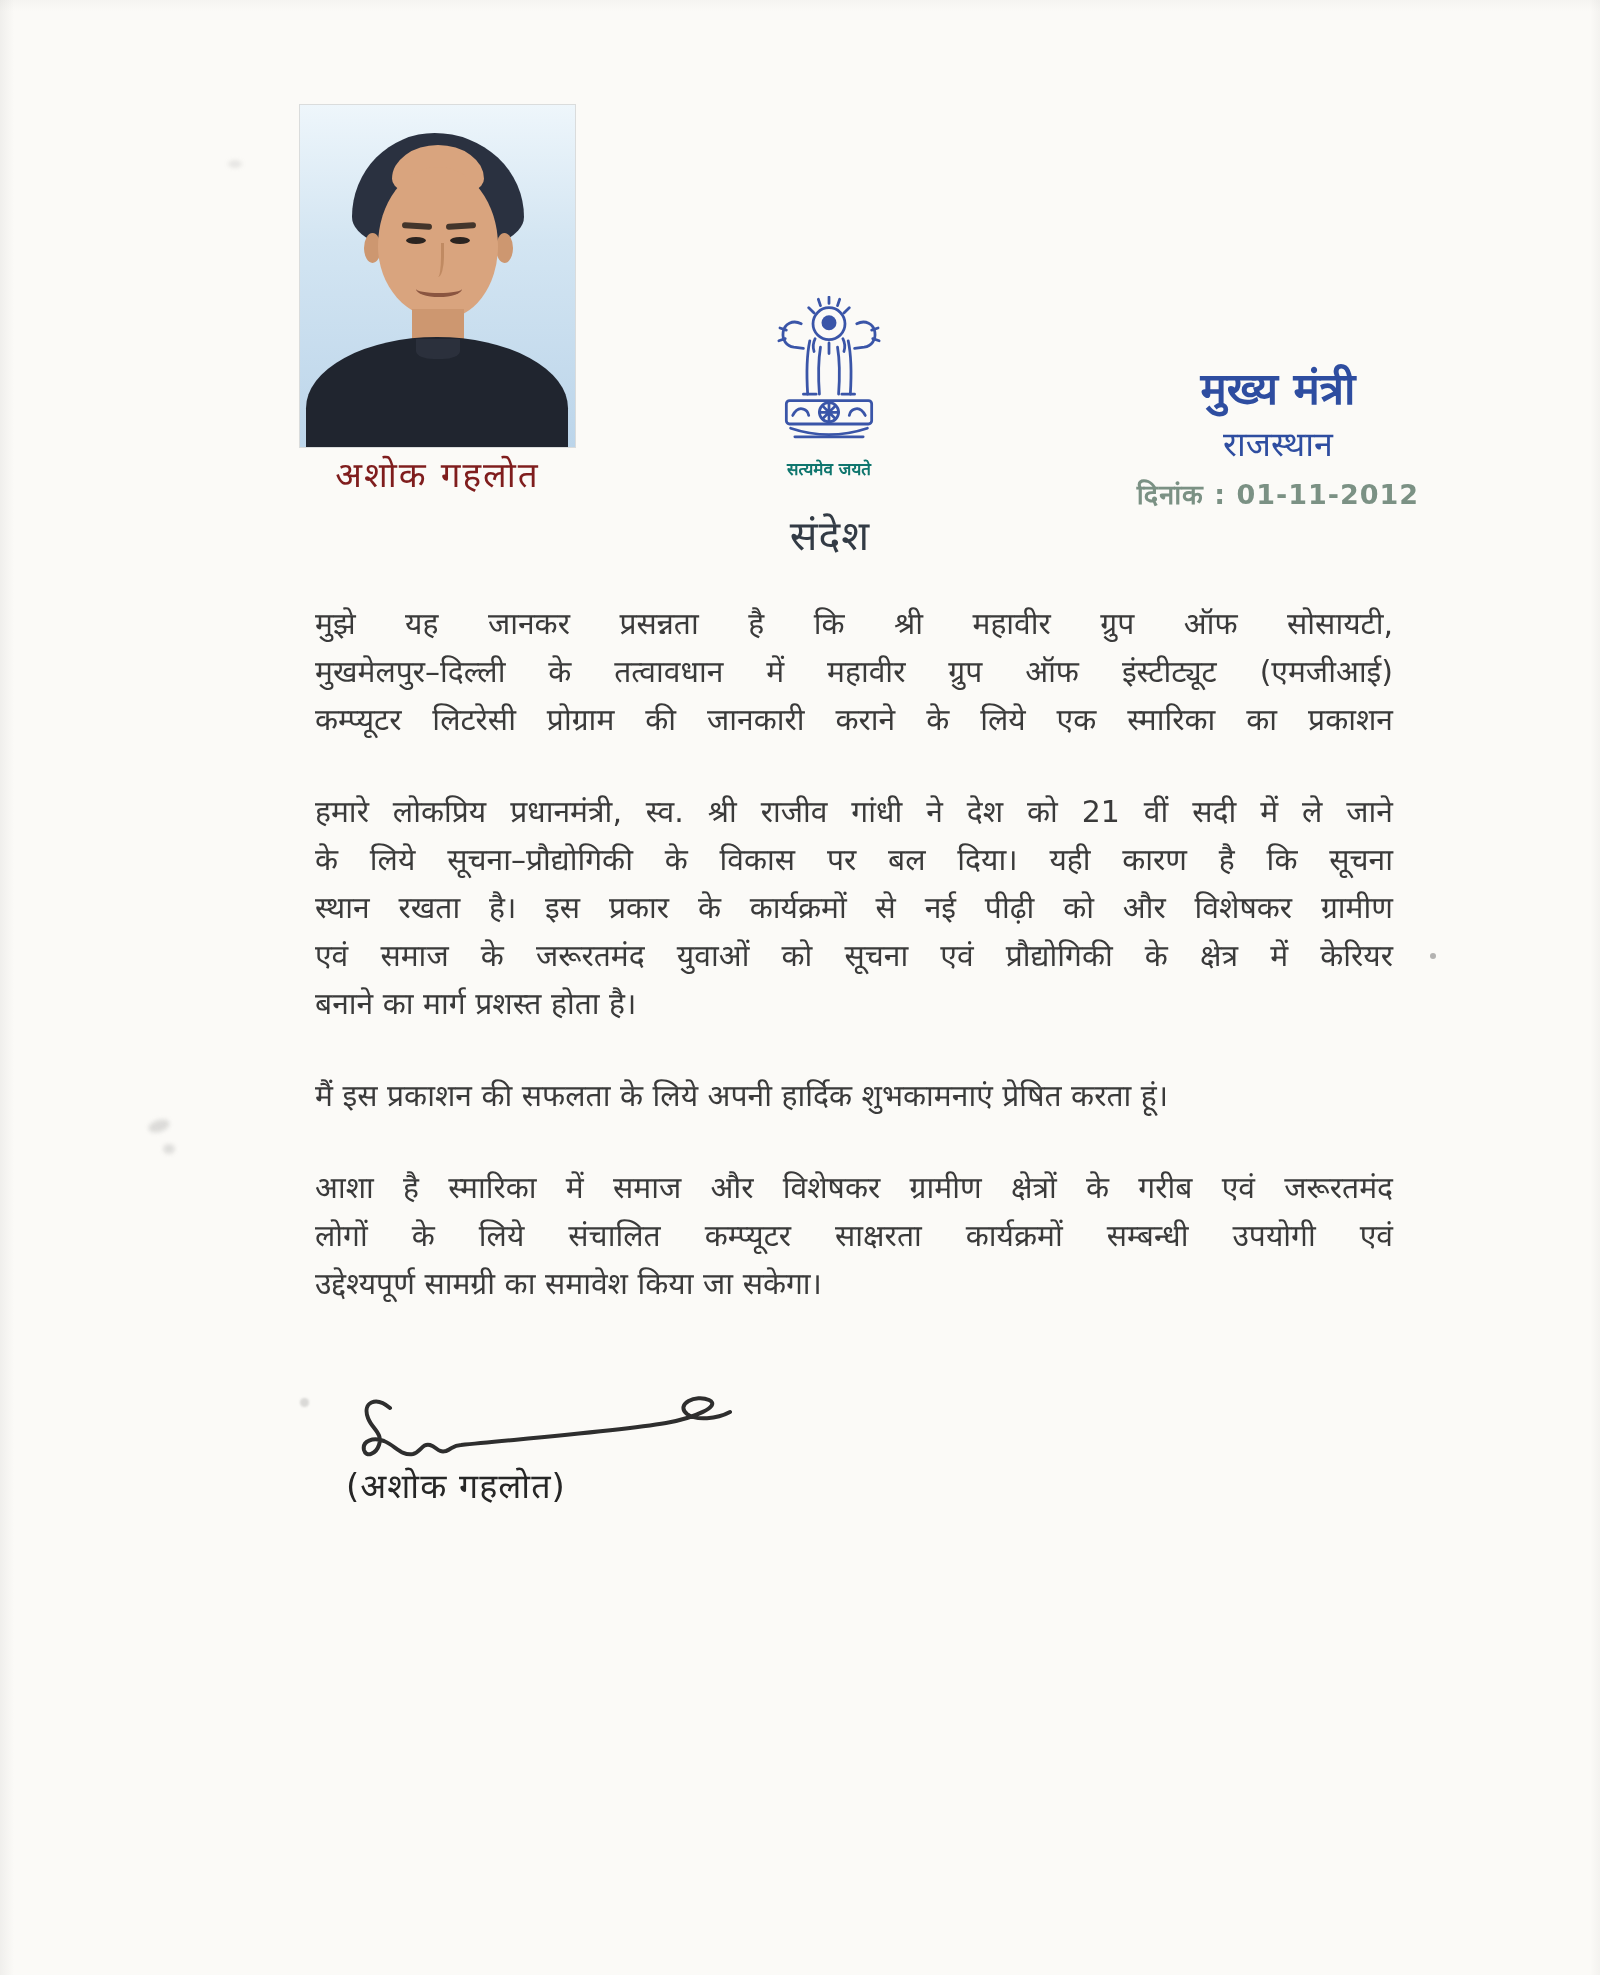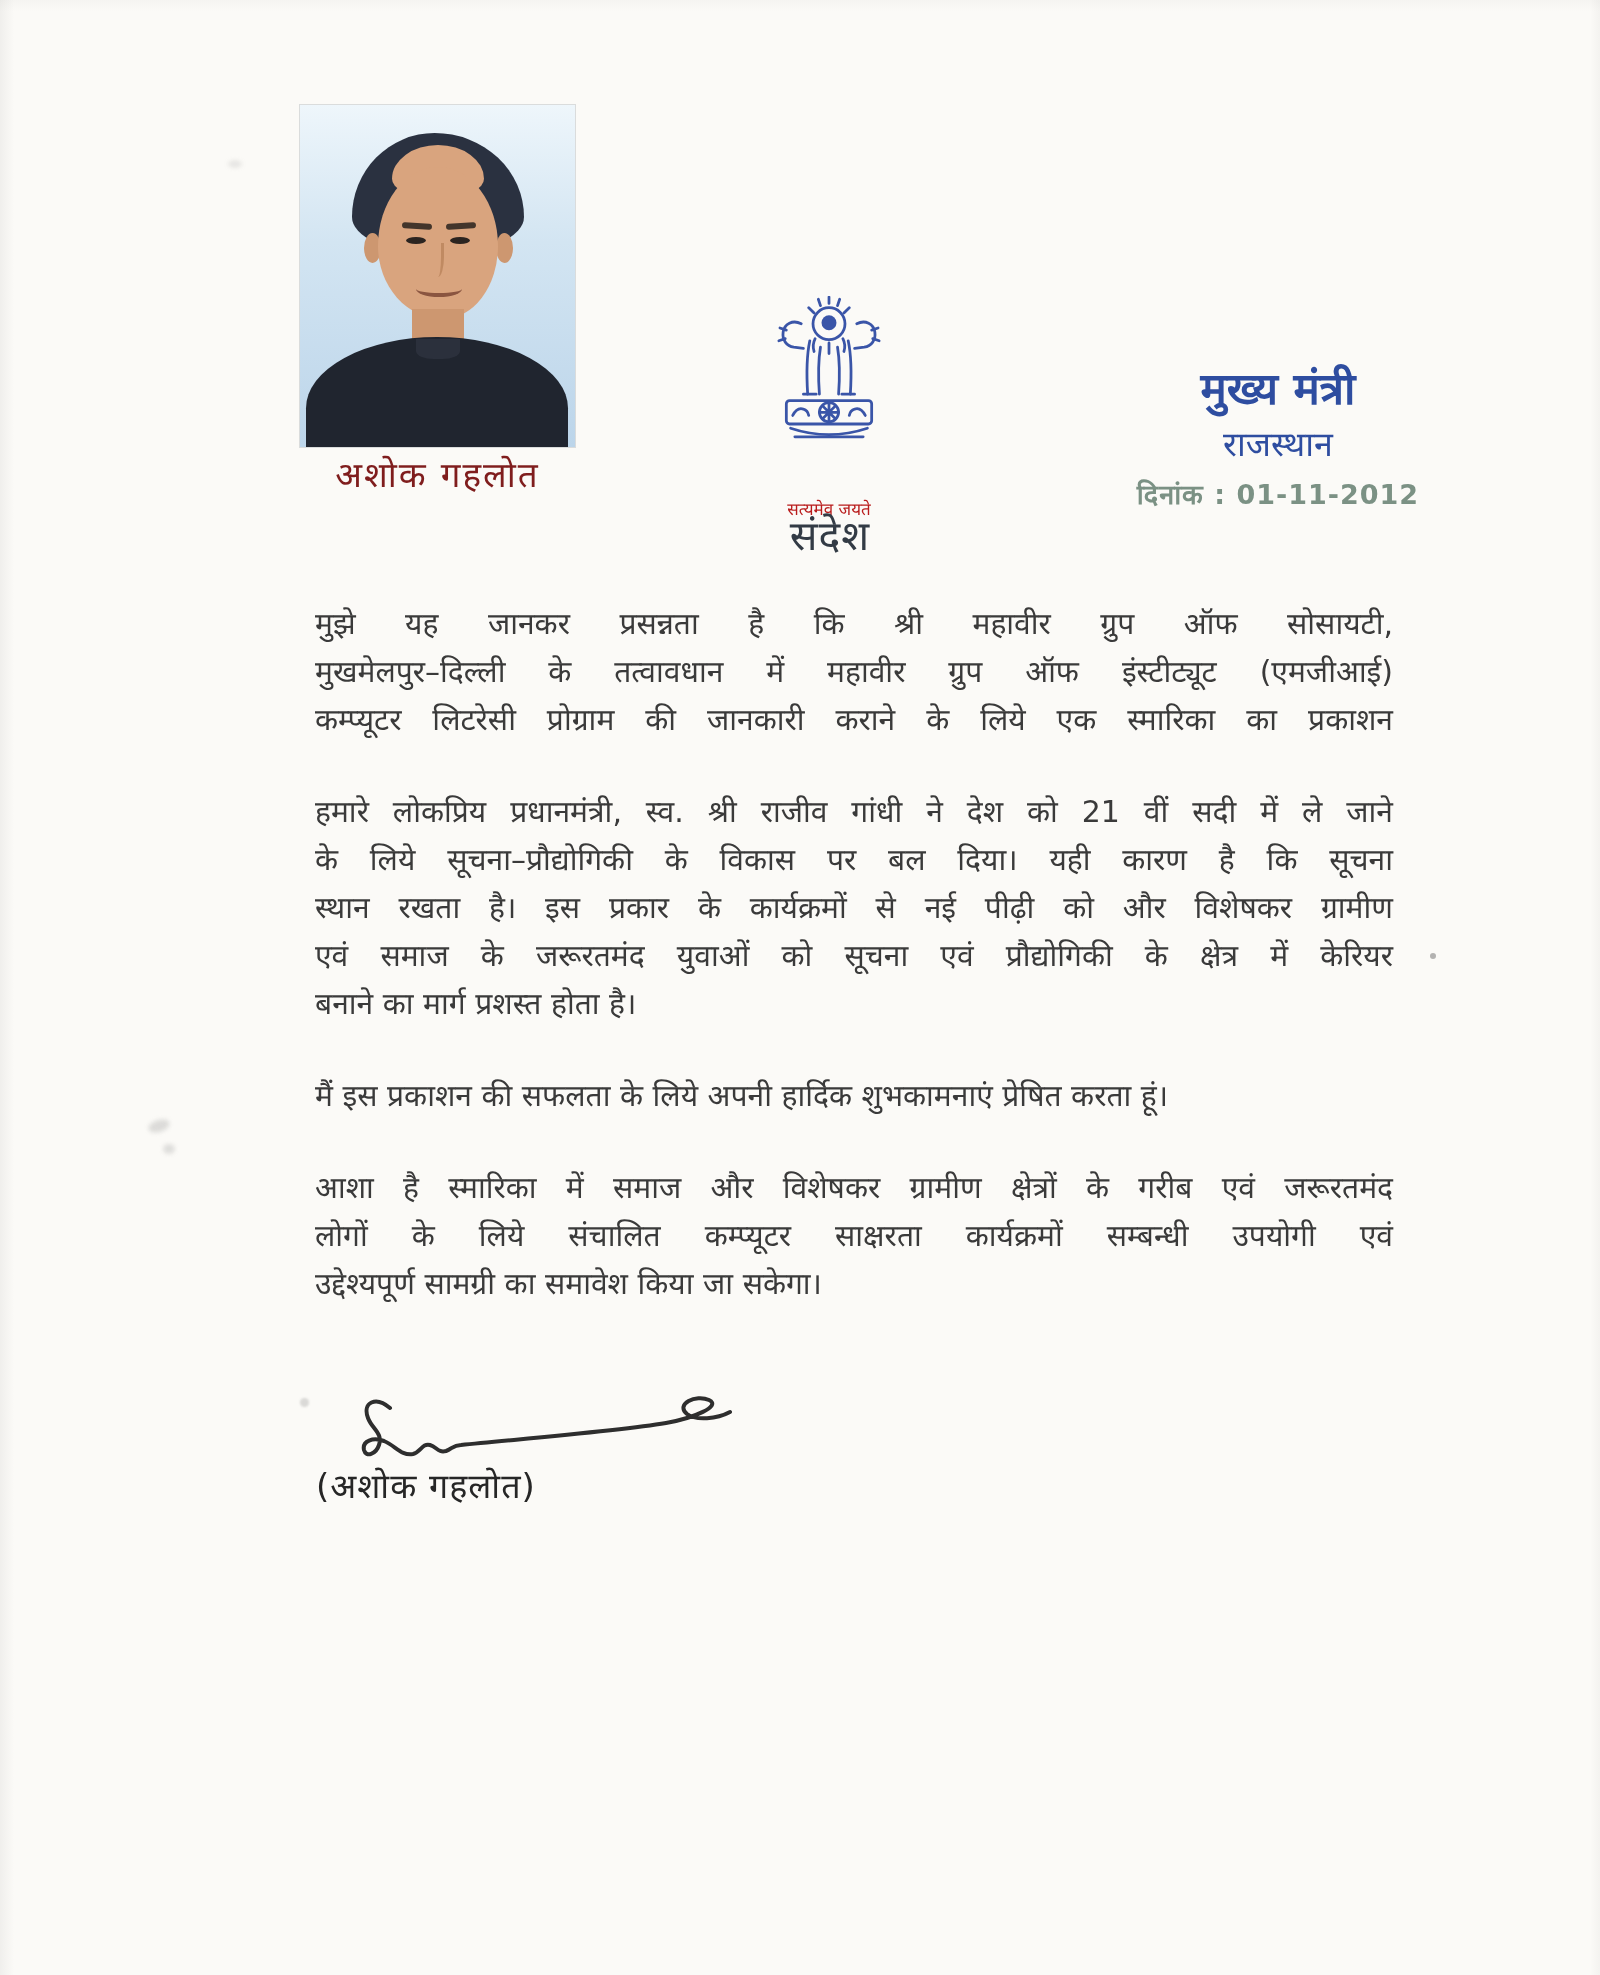--- a/index.html
+++ b/index.html
@@ -76,21 +76,21 @@
   .photo-caption{
     position:absolute;left:300px;top:450px;width:275px;
     text-align:center;font-size:35px;color:#7f1d1d;letter-spacing:2px;white-space:nowrap;
   }
 
   
   .emblem{position:absolute;left:762px;top:296px;width:134px;height:160px;}
   .emblem svg{width:100%;height:100%;}
   .emblem-motto{
     position:absolute;left:744px;top:457px;width:170px;
-    text-align:center;font-size:17px;font-weight:normal;color:#b91c1c;white-space:nowrap;margin-top:40px;
+    text-align:center;font-size:17px;font-weight:bold;color:#0f766e;white-space:nowrap;
   }
 
   
   .office-block{position:absolute;left:1128px;top:366px;width:300px;text-align:center;}
   .office-title{font-size:44px;font-weight:bold;color:#2e4da0;line-height:1.05;white-space:nowrap;}
   .office-state{font-size:34px;color:#2e4da0;margin-top:8px;white-space:nowrap;}
   .office-date{font-size:27px;font-weight:600;color:#7b9184;margin-top:9px;letter-spacing:1px;white-space:nowrap;}
 
   
   .doc-title{
@@ -101,21 +101,21 @@
   
   .bodytext{position:absolute;left:315px;top:600px;width:1078px;font-size:30px;color:#3a3a3a;}
   .para{margin:0 0 44px 0;}
   .para > div{height:48px;line-height:48px;white-space:normal;}
   .jline{text-align:justify;text-align-last:justify;}
   .lline{text-align:left;}
 
   
   .signature{position:absolute;left:350px;top:1392px;width:400px;height:78px;}
   .signatory{
-    position:absolute;left:316px;top:1462px;font-size:34px;color:#262626;letter-spacing:1px;white-space:nowrap;
+    position:absolute;left:346px;top:1462px;font-size:34px;color:#262626;letter-spacing:1px;white-space:nowrap;
   }
 
   
   .smudge{position:absolute;border-radius:50%;pointer-events:none;}
   .sm1{left:148px;top:1120px;width:22px;height:12px;background:rgba(110,110,110,0.22);filter:blur(2px);transform:rotate(-18deg);}
   .sm2{left:163px;top:1144px;width:12px;height:10px;background:rgba(110,110,110,0.20);filter:blur(2px);}
   .sm3{left:1430px;top:953px;width:6px;height:6px;background:rgba(90,90,90,0.45);}
   .sm4{left:228px;top:160px;width:14px;height:8px;background:rgba(120,120,120,0.15);filter:blur(2px);}
   .sm5{left:300px;top:1398px;width:9px;height:9px;background:rgba(120,120,120,0.25);filter:blur(1px);}
 </style>

